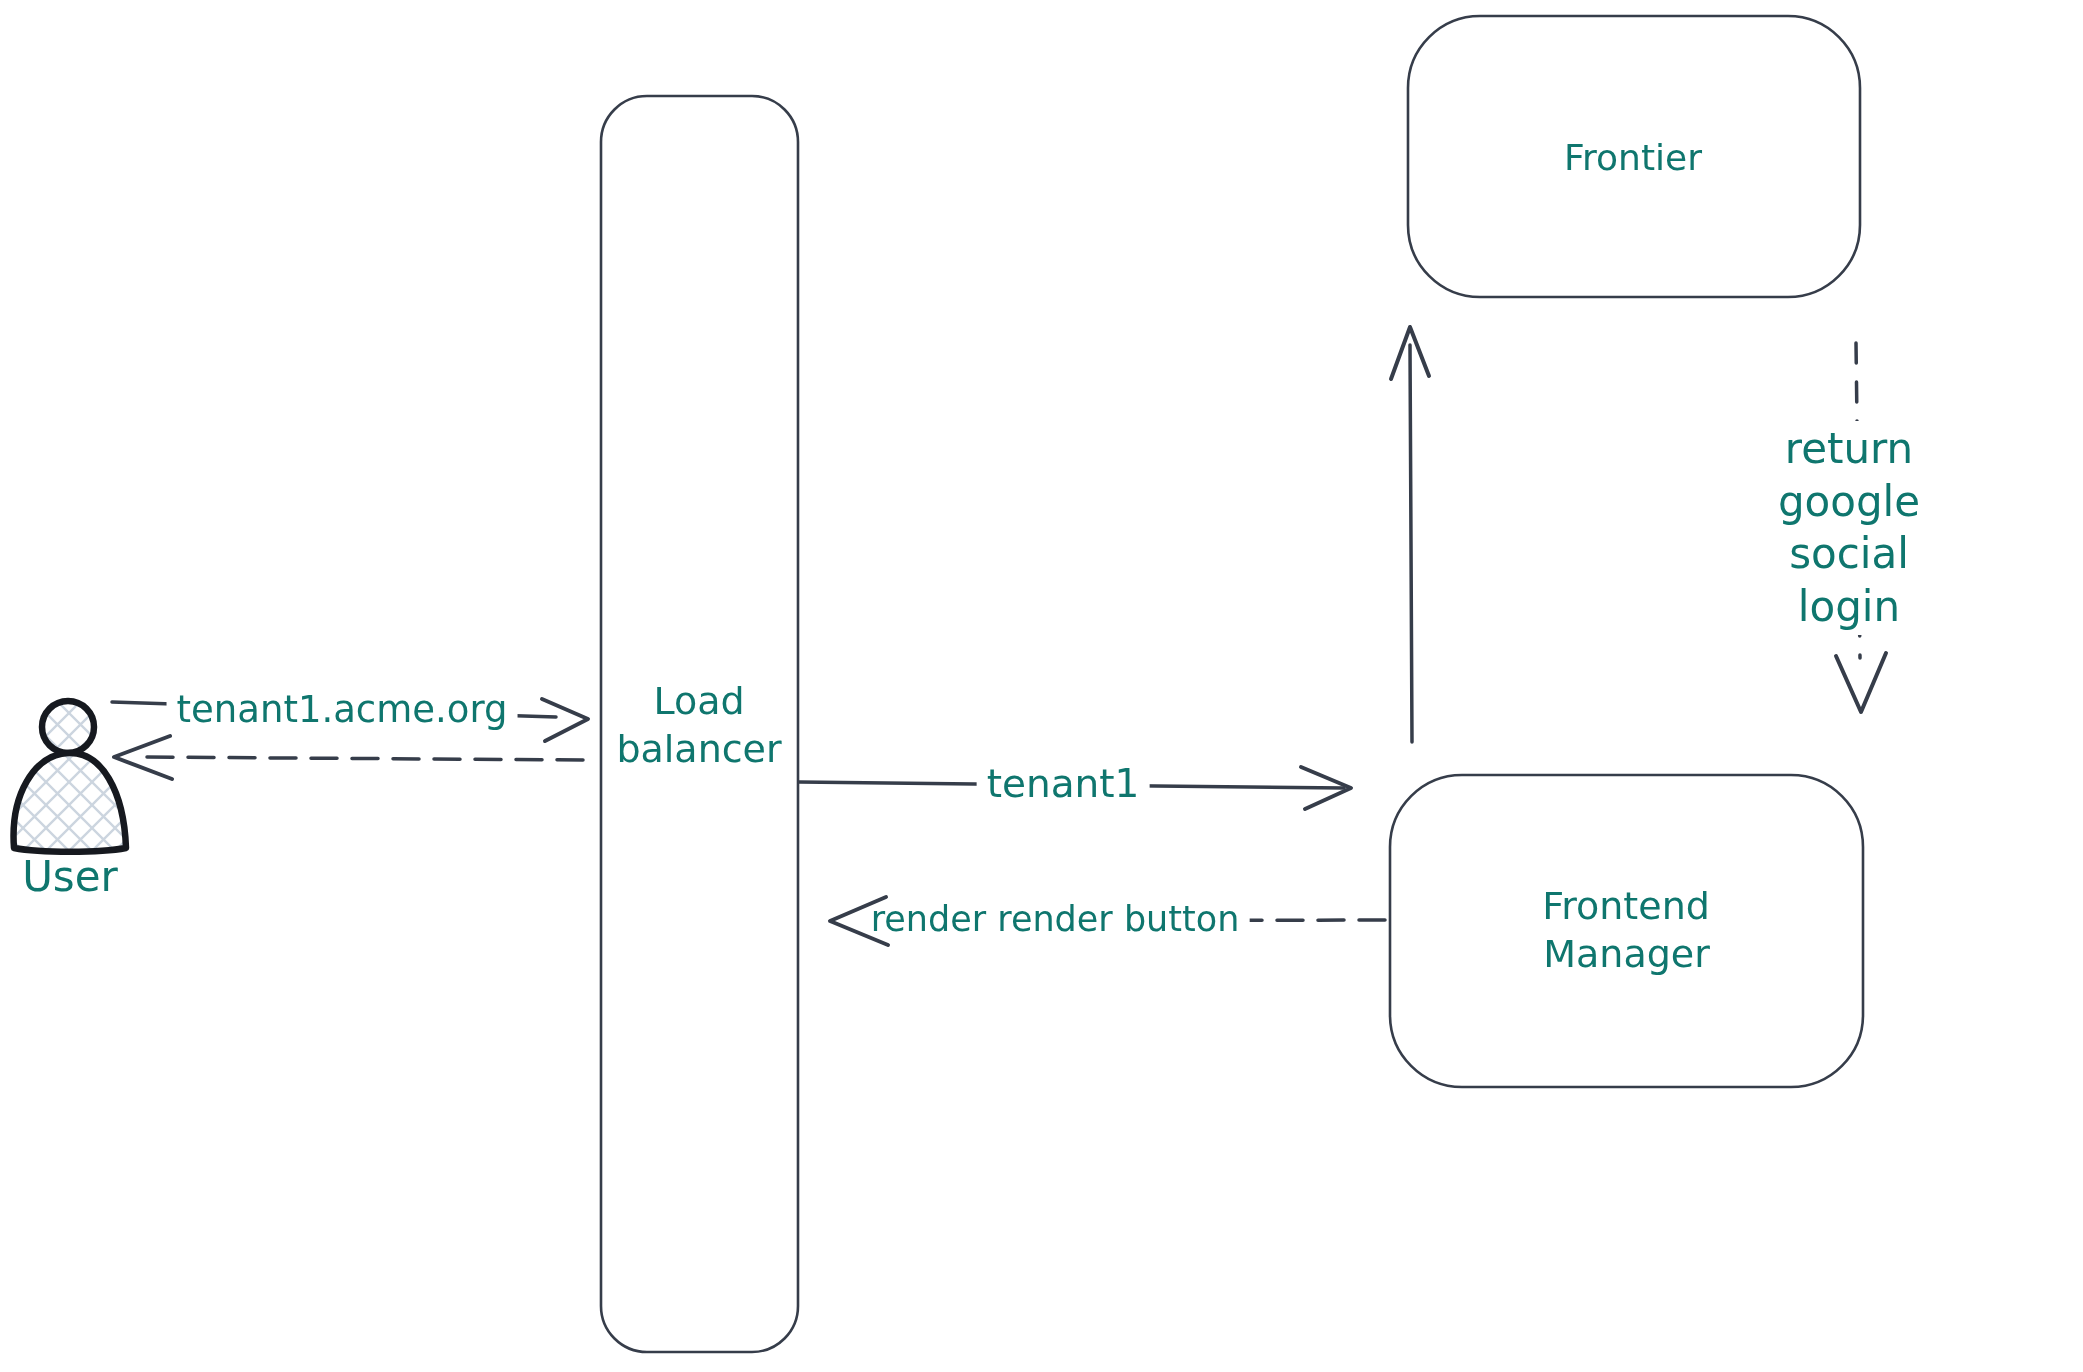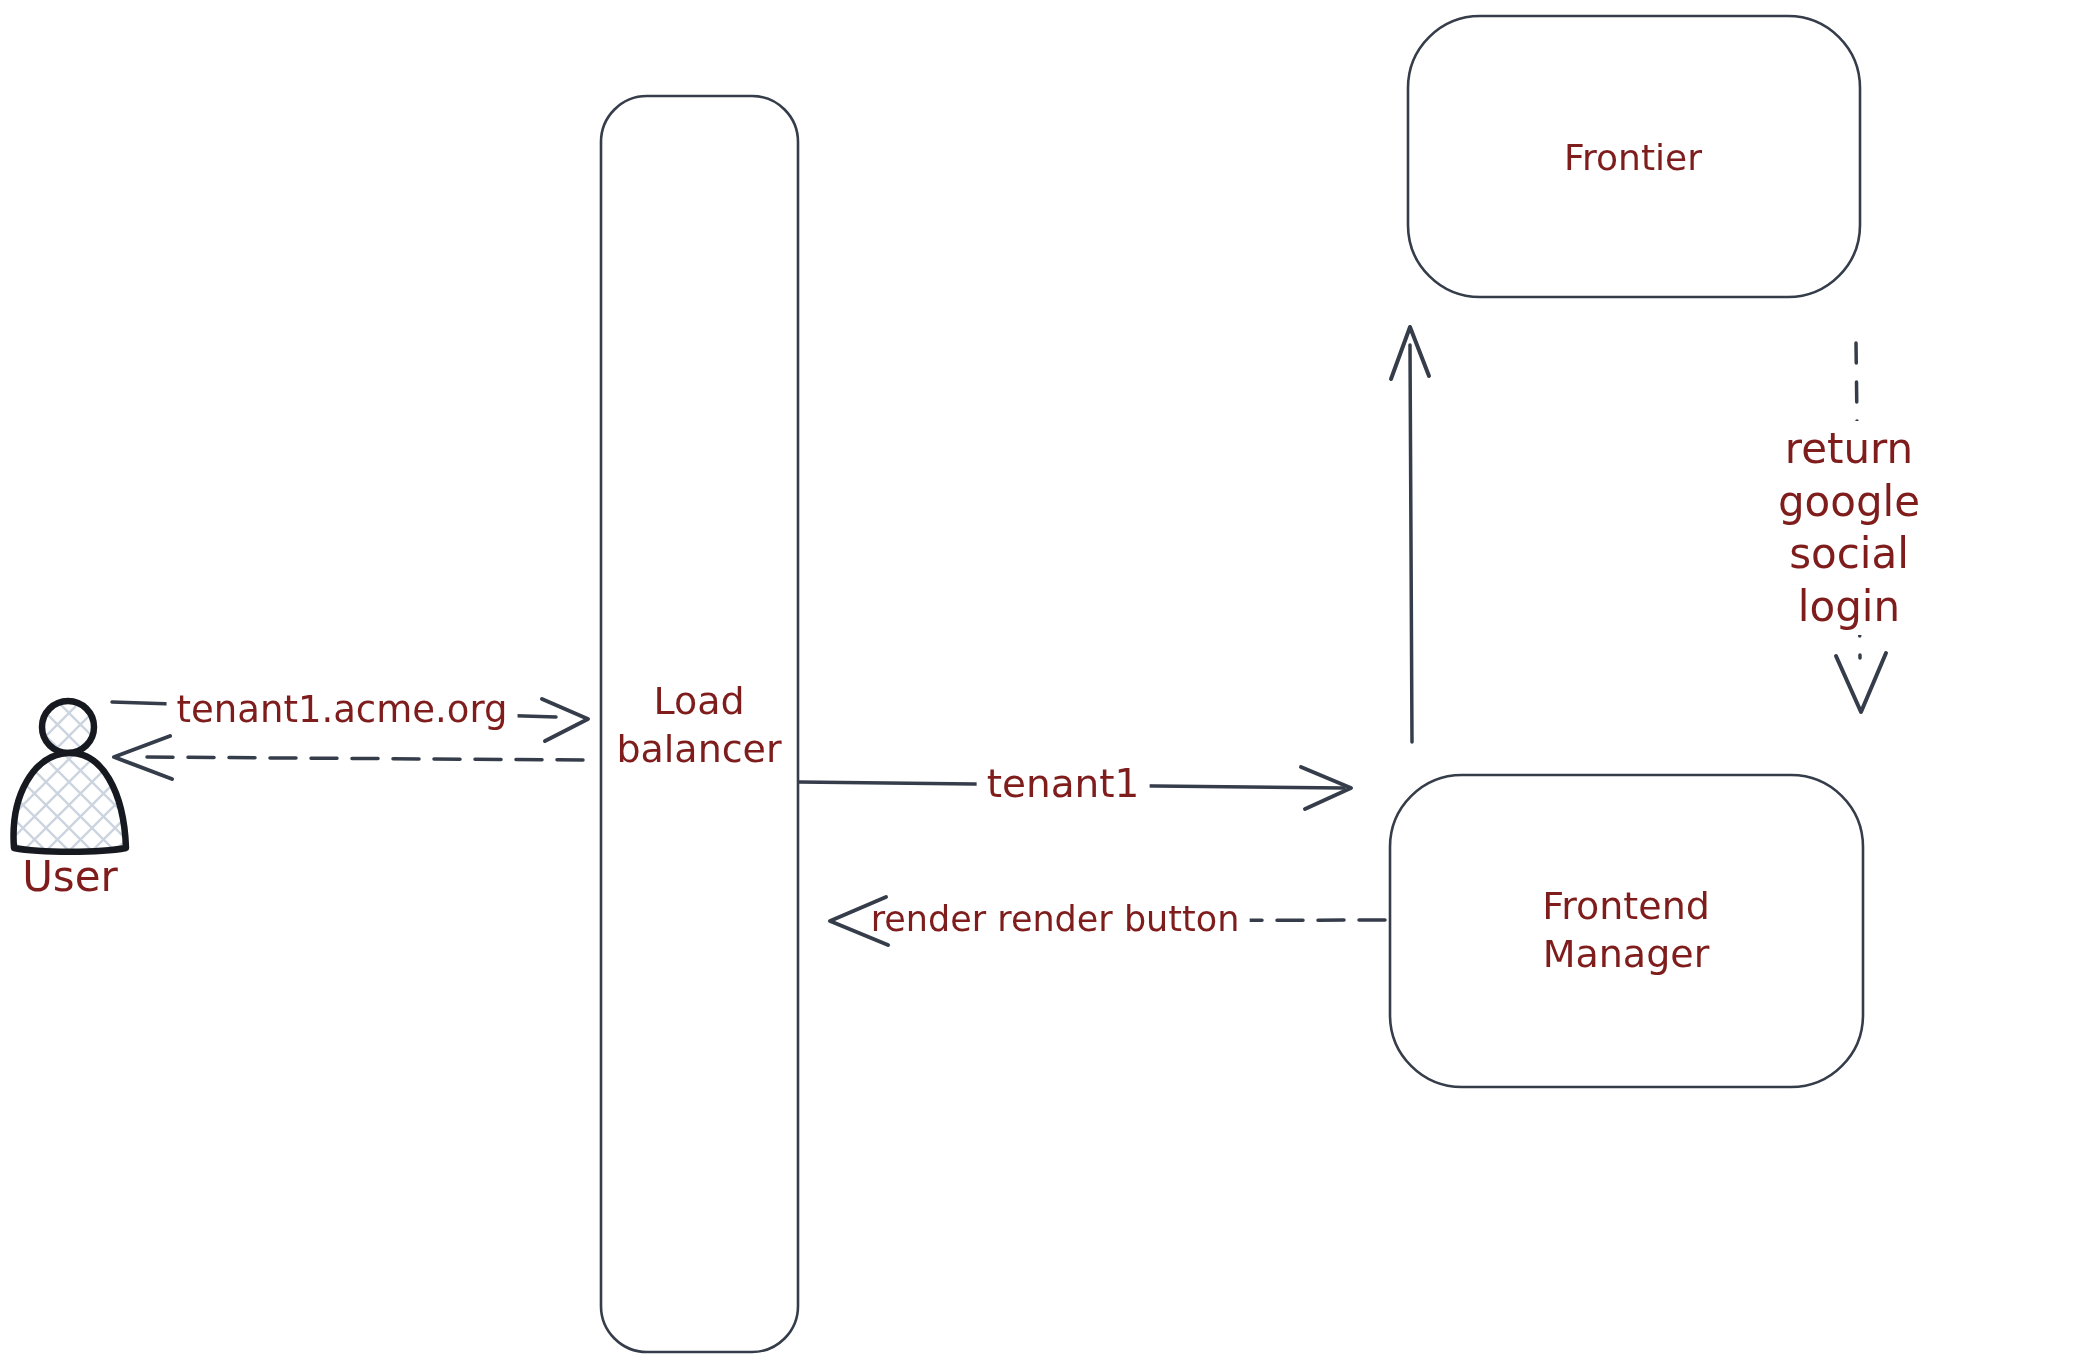--- a/index.html
+++ b/index.html
@@ -12,29 +12,29 @@
     overflow:hidden;
   }
   svg.layer { position:absolute; left:0; top:0; z-index:1; }
   svg.layer.heads { z-index:3; }
   .labels { position:absolute; left:0; top:0; width:100%; height:100%; z-index:2; }
   .lbl {
     position:absolute;
     transform:translate(-50%,-50%);
     white-space:pre-line;
     text-align:center;
-    color:#7f1d1d;
+    color:#0f766e;
     line-height:1.25;
   }
   .node-lbl { font-size:38px; }
   .edge-lbl { background:#ffffff; padding:2px 10px; font-size:42px; }
   .lbl-user       { left:70px;   top:877px; font-size:42px; }
   .lbl-lb         { left:699px;  top:725px; }
   .lbl-frontier   { left:1633px; top:157px; font-size:36px; }
-  .lbl-fm         { left:1626px; top:930px; }
+  .lbl-fm         { left:1626px; top:930px;text-align:right; }
   .lbl-user-to-lb { left:342px;  top:710px; font-size:37px; }
   .lbl-lb-to-fm   { left:1063px; top:784px; font-size:39px; }
   .lbl-fm-to-lb   { left:1055px; top:920px; font-size:35px; }
   .lbl-find-auth  { left:1366px; top:528px; }
   .lbl-return     { left:1849px; top:528px; }
 </style>
 </head>
 <body>
 
 <div class="canvas">

